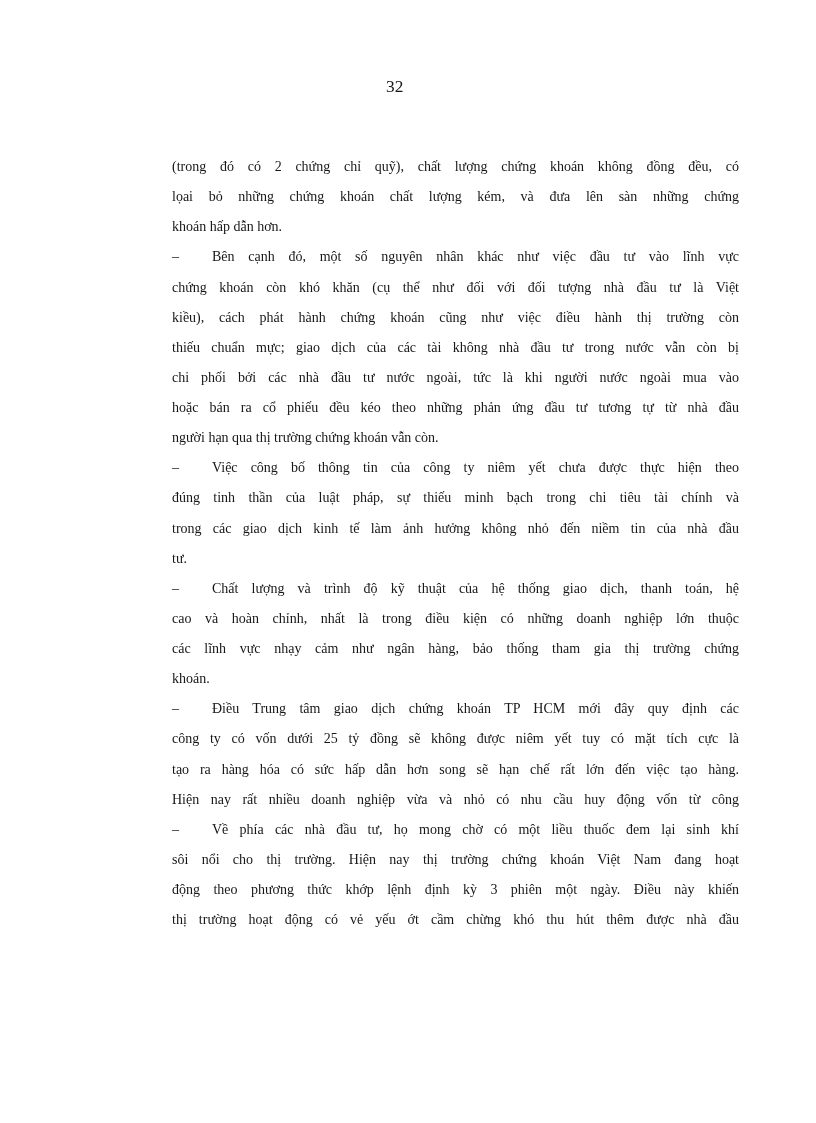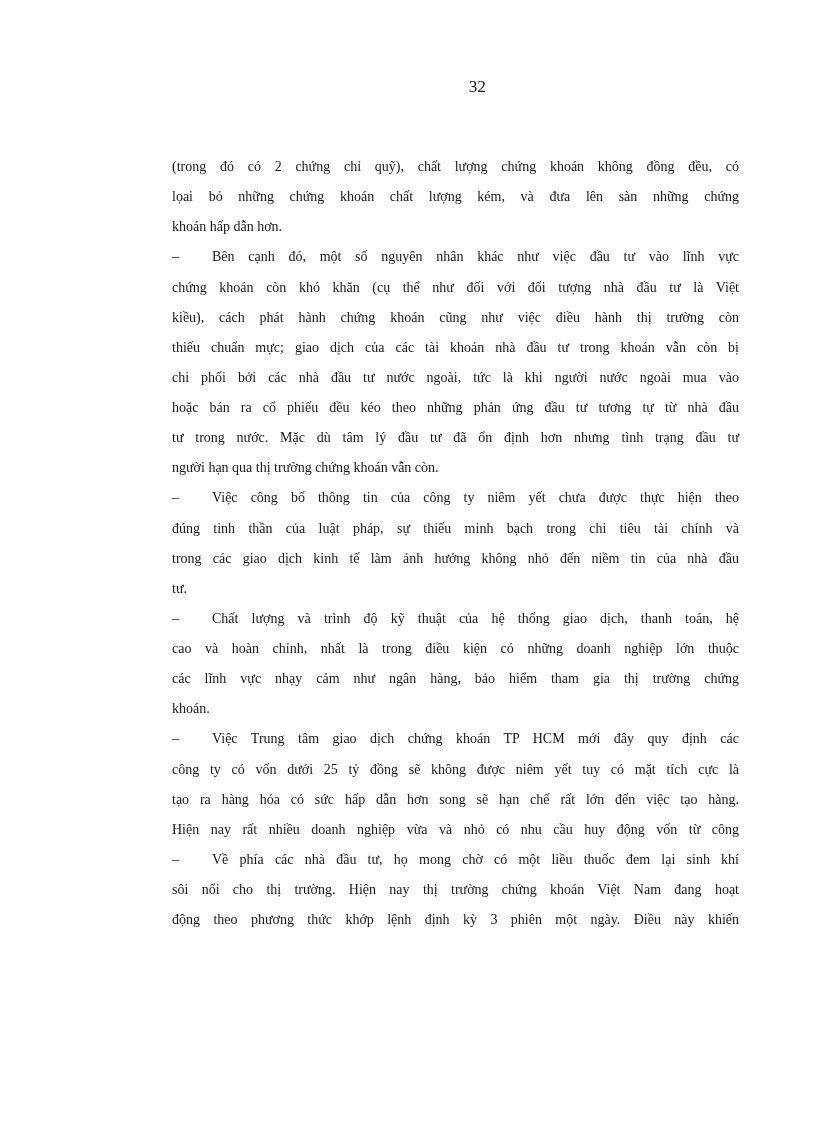--- a/index.html
+++ b/index.html
@@ -13,21 +13,21 @@
       position: relative;
       overflow: hidden;
       font-family: "Liberation Serif", "DejaVu Serif", serif;
       color: #161616;
     }
     .page-number {
       position: absolute;
       top: 72px;
       left: 386px;
       width: 100px;
-      text-align: right;
+      text-align: left;
       font-size: 17.33px;
       line-height: 30px;
     }
     .body-text {
       position: absolute;
       top: 152px;
       left: 172px;
       width: 567px;
       font-size: 14px;
     }
@@ -56,42 +56,42 @@
 <div class="body-text">
     <div class="para">
       <div class="line"><span>(trong đó có 2 chứng chỉ quỹ), chất lượng chứng khoán không đồng đều, có</span></div>
       <div class="line"><span>lọai bỏ những chứng khoán chất lượng kém, và đưa lên sàn những chứng</span></div>
       <div class="line last"><span>khoán hấp dẫn hơn.</span></div>
     </div>
     <div class="para">
       <div class="line"><span class="dash">–</span><span>Bên cạnh đó, một số nguyên nhân khác như việc đầu tư vào lĩnh vực</span></div>
       <div class="line"><span>chứng khoán còn khó khăn (cụ thể như đối với đối tượng nhà đầu tư là Việt</span></div>
       <div class="line"><span>kiều), cách phát hành chứng khoán cũng như việc điều hành thị trường còn</span></div>
-      <div class="line"><span>thiếu chuẩn mực; giao dịch của các tài khoản nhà đầu tư trong khoán vẫn còn bị</span></div>
+      <div class="line"><span>thiếu chuẩn mực; giao dịch của các tài không nhà đầu tư trong nước vẫn còn bị</span></div>
       <div class="line"><span>chi phối bởi các nhà đầu tư nước ngoài, tức là khi người nước ngoài mua vào</span></div>
       <div class="line"><span>hoặc bán ra cổ phiếu đều kéo theo những phản ứng đầu tư tương tự từ nhà đầu</span></div>
-      <div class="line"><span>tư trong nước. Mặc dù tâm lý đầu tư đã ổn định hơn nhưng tình trạng đầu tư</span></div>
       <div class="line last"><span>người hạn qua thị trường chứng khoán vẫn còn.</span></div>
     </div>
     <div class="para">
       <div class="line"><span class="dash">–</span><span>Việc công bố thông tin của công ty niêm yết chưa được thực hiện theo</span></div>
       <div class="line"><span>đúng tinh thần của luật pháp, sự thiếu minh bạch trong chi tiêu tài chính và</span></div>
       <div class="line"><span>trong các giao dịch kinh tế làm ảnh hưởng không nhỏ đến niềm tin của nhà đầu</span></div>
       <div class="line last"><span>tư.</span></div>
     </div>
     <div class="para">
       <div class="line"><span class="dash">–</span><span>Chất lượng và trình độ kỹ thuật của hệ thống giao dịch, thanh toán, hệ</span></div>
       <div class="line"><span>cao và hoàn chỉnh, nhất là trong điều kiện có những doanh nghiệp lớn thuộc</span></div>
-      <div class="line"><span>các lĩnh vực nhạy cảm như ngân hàng, bảo hiểm tham gia thị trường chứng</span></div>
+      <div class="line"><span>các lĩnh vực nhạy cảm như ngân hàng, bảo thống tham gia thị trường chứng</span></div>
       <div class="line last"><span>khoán.</span></div>
     </div>
     <div class="para">
-      <div class="line"><span class="dash">–</span><span>Việc Trung tâm giao dịch chứng khoán TP HCM mới đây quy định các</span></div>
+      <div class="line"><span class="dash">–</span><span>Điều Trung tâm giao dịch chứng khoán TP HCM mới đây quy định các</span></div>
       <div class="line"><span>công ty có vốn dưới 25 tỷ đồng sẽ không được niêm yết tuy có mặt tích cực là</span></div>
       <div class="line"><span>tạo ra hàng hóa có sức hấp dẫn hơn song sẽ hạn chế rất lớn đến việc tạo hàng.</span></div>
       <div class="line"><span>Hiện nay rất nhiều doanh nghiệp vừa và nhỏ có nhu cầu huy động vốn từ công</span></div>
     </div>
     <div class="para">
       <div class="line"><span class="dash">–</span><span>Về phía các nhà đầu tư, họ mong chờ có một liều thuốc đem lại sinh khí</span></div>
       <div class="line"><span>sôi nổi cho thị trường. Hiện nay thị trường chứng khoán Việt Nam đang hoạt</span></div>
       <div class="line"><span>động theo phương thức khớp lệnh định kỳ 3 phiên một ngày. Điều này khiến</span></div>
+      <div class="line"><span>thị trường hoạt động có vẻ yếu ớt cầm chừng khó thu hút thêm được nhà đầu</span></div>
     </div>
   </div>
 
 </body></html>

